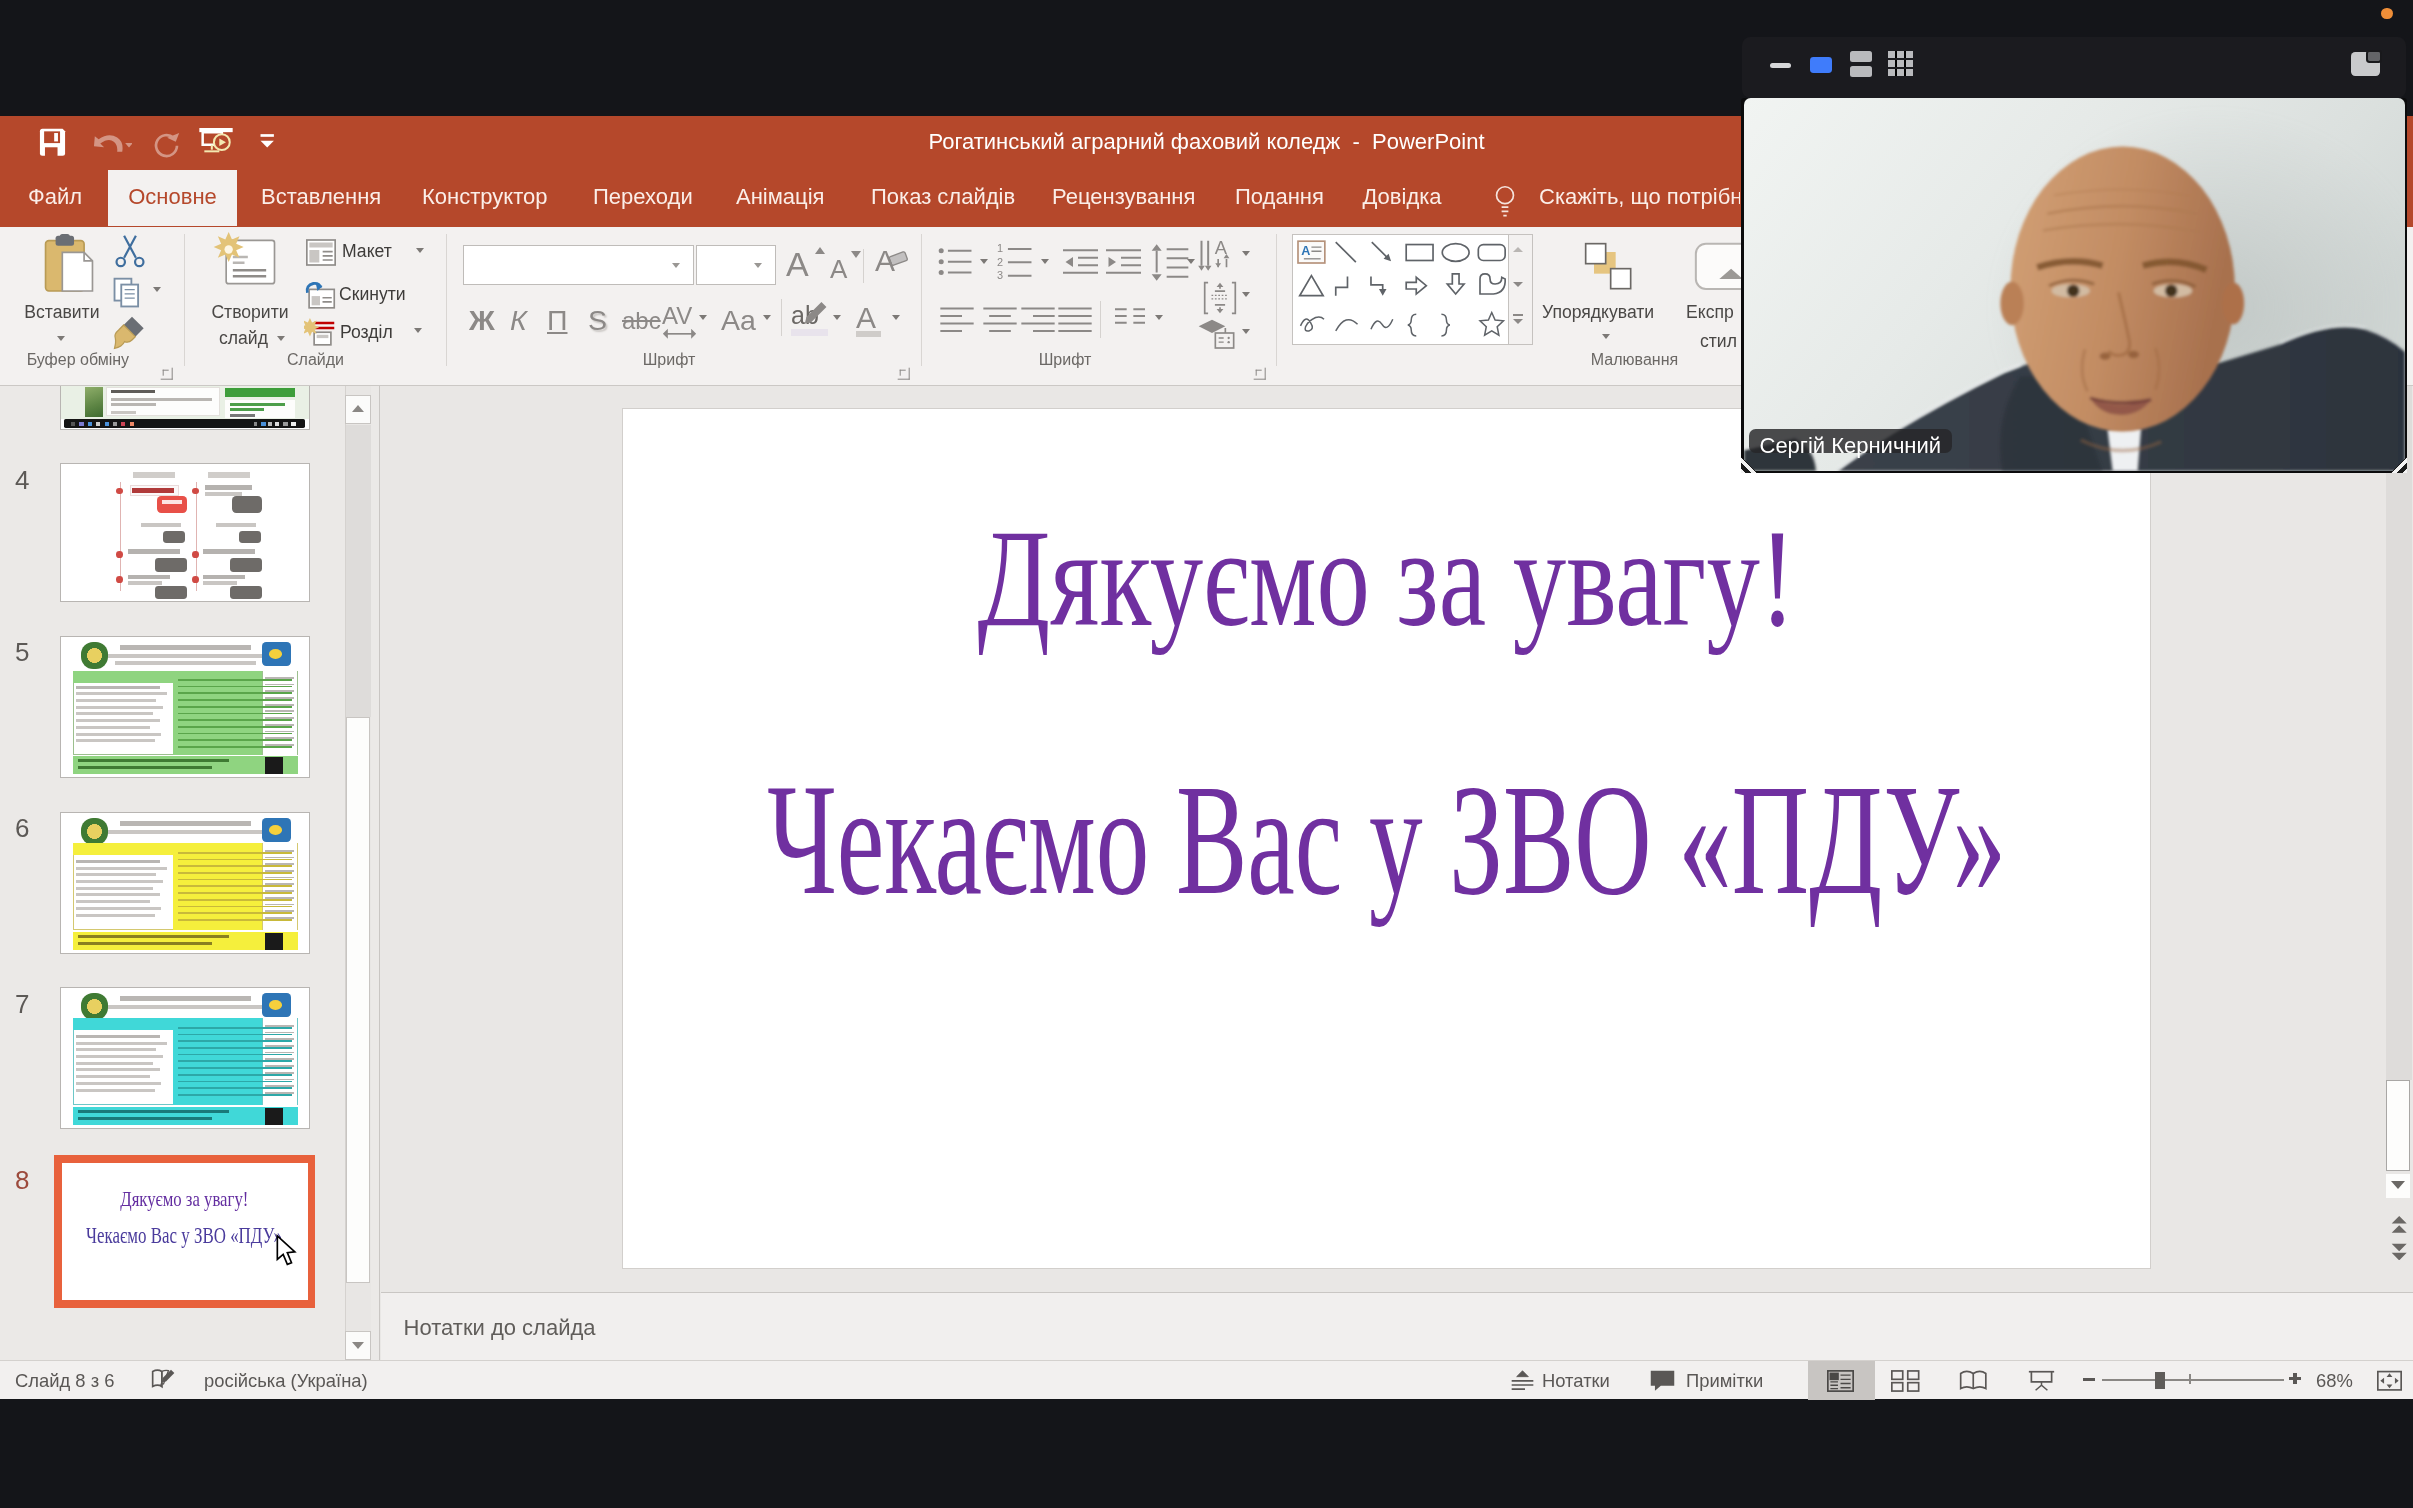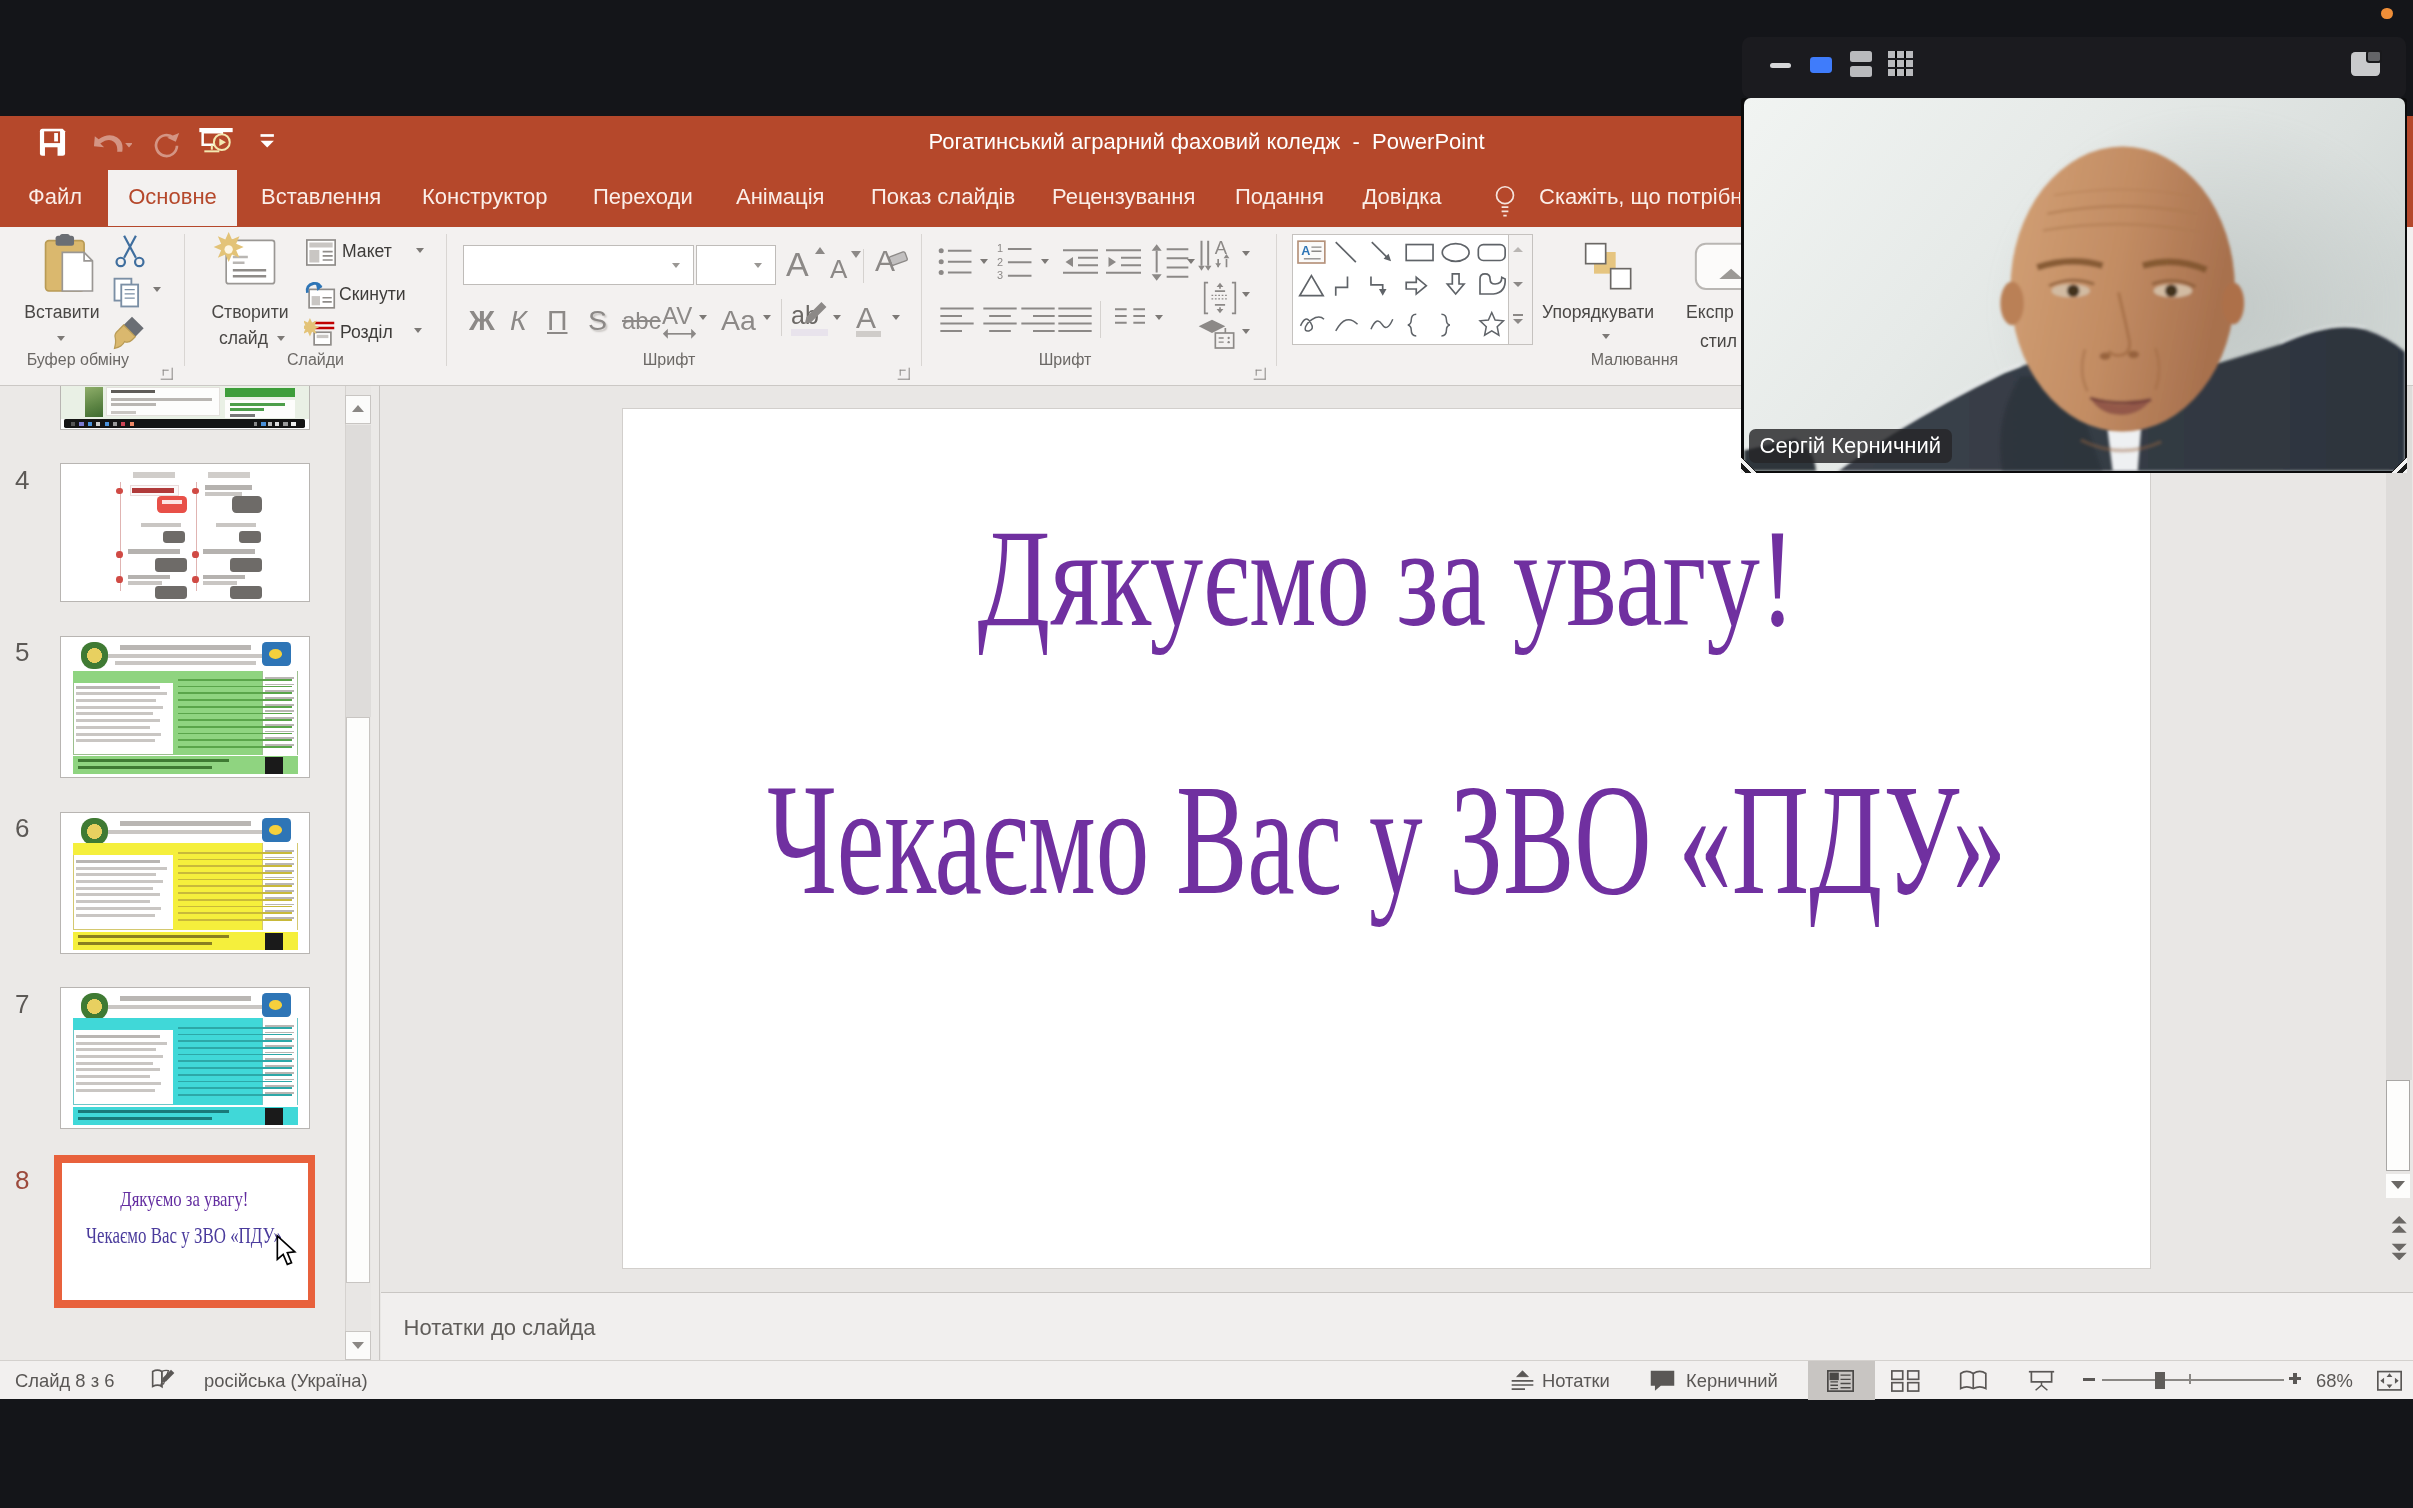--- a/index.html
+++ b/index.html
@@ -32,21 +32,21 @@
   
   #slide { left:622px; top:22px; width:1529px; height:861px; background:#fff; border:0.8px solid #d2cfcc; }
   .slidetxt { position:absolute; width:100%; display:flex; justify-content:center; font-family:"Liberation Serif", serif; color:#7030a0; white-space:nowrap; }
   
   #notes { left:381px; top:1176px; width:2032px; height:68px; background:#f1efee; border-top:0.8px solid #c9c6c3; }
   #statusbar { left:0; top:1244px; width:2413px; height:39px; background:#f2f0ef; border-top:0.8px solid #d4d1ce; font-size:18.4px; color:#5a5755; }
   
   #vtoolbar { left:1742px; top:37px; width:664px; height:61px; background:#1b1b1f; border-radius:8.4px; }
   #videowin { left:1741px; top:98px; width:666px; height:375px; background:#0b0b0c; border-radius:3.4px; }
   #videoinner { position:absolute; left:2.5px; top:0px; width:661px; height:373px; overflow:hidden; border-radius:6.7px 6.7px 3.4px 3.4px; }
-  #namelabel { position:absolute; left:7.5px; top:331px; height:34px; background:rgba(38,38,40,0.82); border-radius:6.7px; color:#fff; font-size:22px; line-height:34px; padding:0 11px; white-space:nowrap; display:inline-block; }
+  #namelabel { position:absolute; left:7.5px; top:331px; height:24px; background:rgba(38,38,40,0.82); border-radius:6.7px; color:#fff; font-size:22px; line-height:34px; padding:0 11px; white-space:nowrap; display:inline-block; }
 </style>
 </head>
 <body>
 
 <div class="abs" style="left:2381px; top:7.5px; width:11.7px; height:11.7px; border-radius:50%; background:#ef8e38;"></div>
 
 <div id="ppwin" class="abs">
   <div id="redbar" class="abs"></div>
   <div id="title" class="abs">Рогатинський аграрний фаховий коледж&nbsp;&nbsp;-&nbsp;&nbsp;PowerPoint</div>
   <div id="qat" class="abs" style="left:0;top:0;width:335px;height:54px;">
@@ -548,21 +548,21 @@
     </svg>
     <div class="abs" style="left:204px;top:9.2px;">російська (Україна)</div>
     <svg class="abs" style="left:1510px;top:8.4px;" width="25" height="22" viewBox="0 0 30 26" stroke="#5a5755" fill="#5a5755">
       <path d="M15 2 l7 7 h-14 z"></path>
         <path d="M2 14 h26 M2 19 h26 M2 24 h16" stroke-width="2" fill="none"></path>
     </svg>
     <div class="abs" style="left:1542px;top:9.2px;">Нотатки</div>
     <svg class="abs" style="left:1649px;top:7.5px;" width="27" height="23.5" viewBox="0 0 32 28" fill="#5a5755">
       <path d="M2 2 h28 v18 h-16 l-7 6 v-6 h-5 z"></path>
     </svg>
-    <div class="abs" style="left:1686px;top:9.2px;">Керничний</div>
+    <div class="abs" style="left:1686px;top:9.2px;">Примітки</div>
     <div class="abs" style="left:1808px;top:0;width:67px;height:39px;background:#c8c5c2;"></div>
     <svg class="abs" style="left:1827px;top:9.2px;" width="27" height="22" viewBox="0 0 32 26" fill="none" stroke="#4a4846" stroke-width="2">
       <rect x="1" y="1" width="30" height="24"></rect>
         <rect x="4" y="4" width="9" height="7" fill="#4a4846"></rect>
         <path d="M4 14 h9 M4 18 h9 M4 22 h9 M16 6 h12 M16 11 h12 M16 16 h12 M16 21 h12" stroke-width="1.6"></path>
     </svg>
     <svg class="abs" style="left:1891px;top:9.2px;" width="28.5" height="22" viewBox="0 0 34 26" fill="none" stroke="#5a5755" stroke-width="2">
       <rect x="1" y="1" width="13" height="10"></rect>
         <rect x="20" y="1" width="13" height="10"></rect>
         <rect x="1" y="15" width="13" height="10"></rect>

